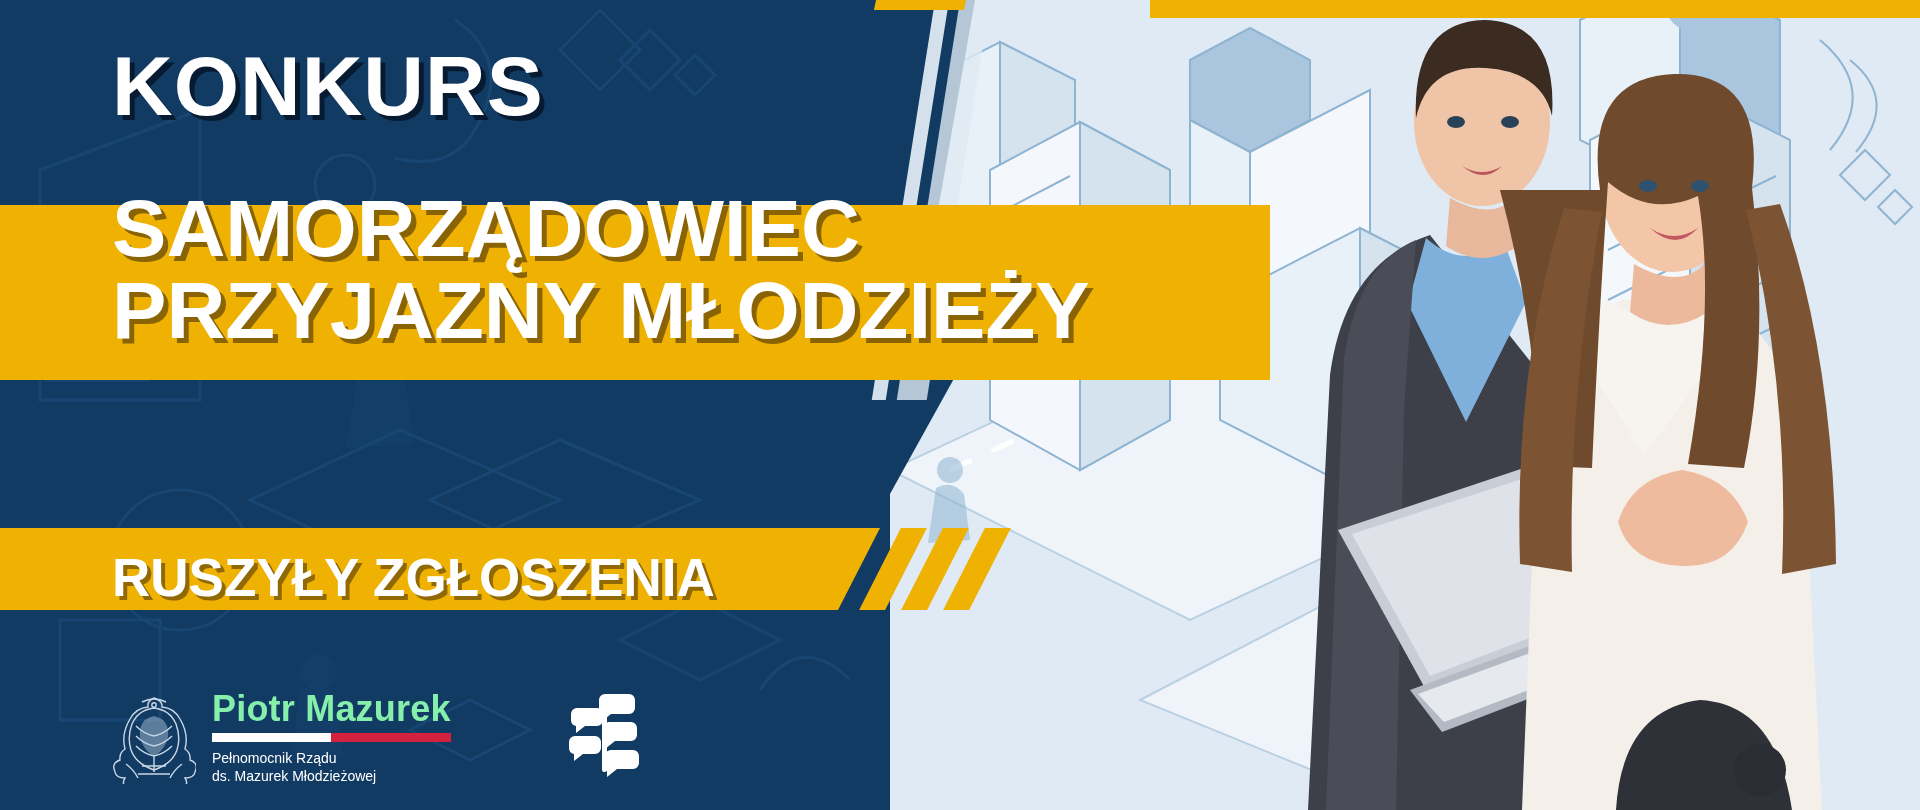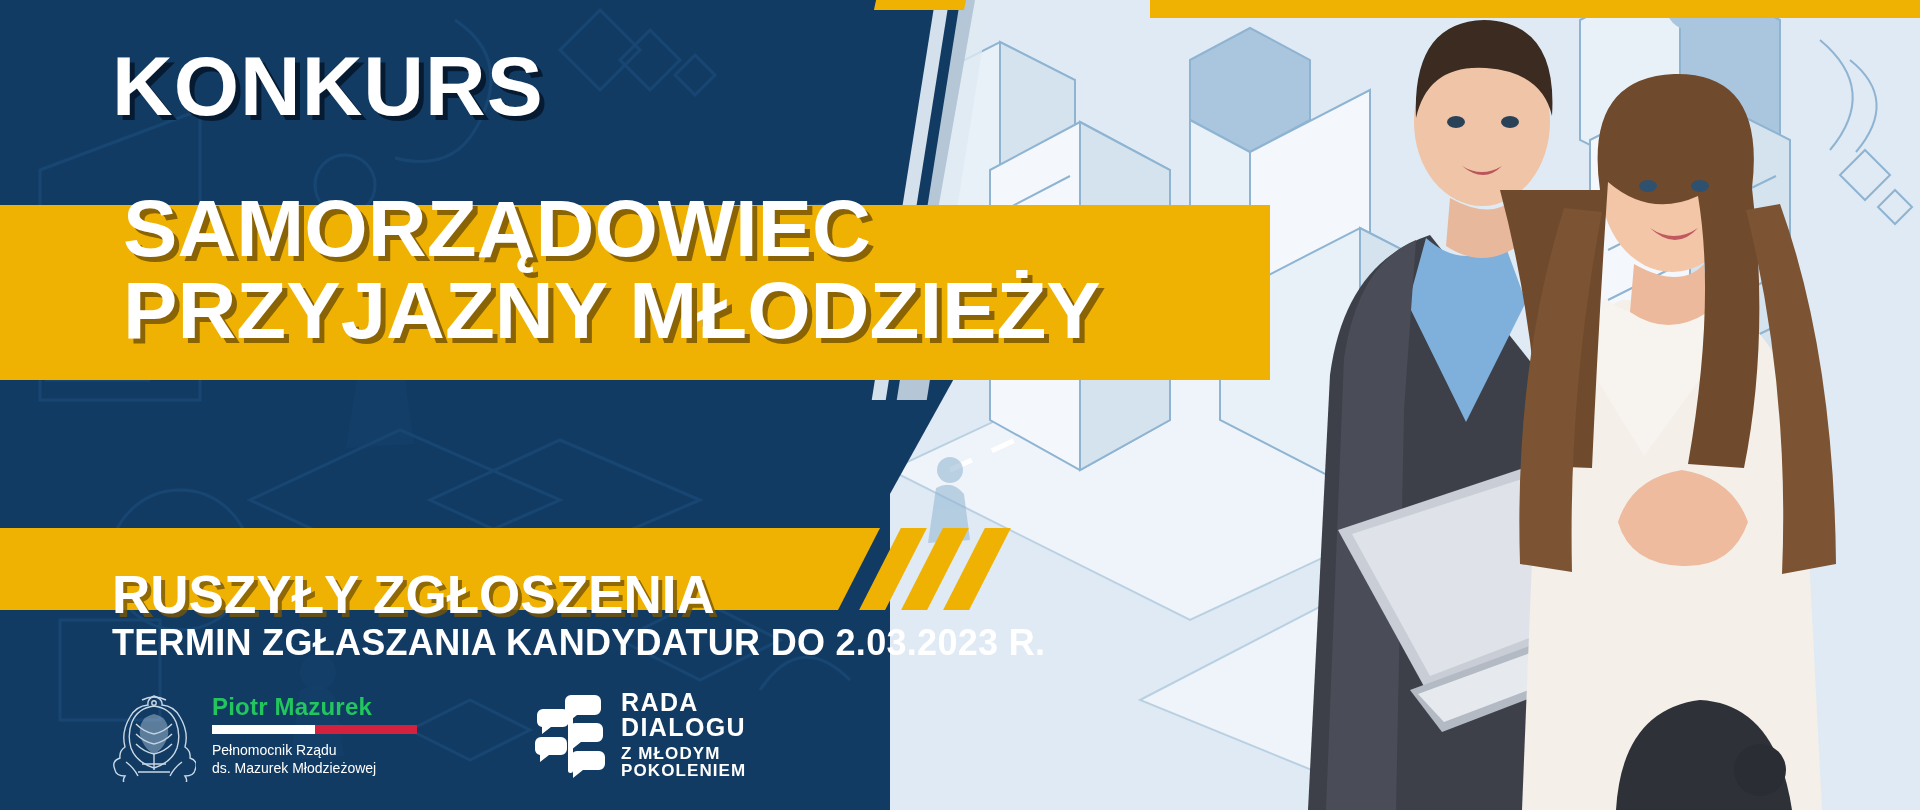--- a/index.html
+++ b/index.html
@@ -76,45 +76,45 @@
 
   
   .konkurs{
     position:absolute;left:112px;top:44px;
     font-size:84px;font-weight:bold;color:#ffffff;letter-spacing:1px;
     text-shadow:5px 5px 0 rgba(5,22,40,.85);
     line-height:1;
     text-align:right;
   }
   .title-wrap{
-    position:absolute;left:123px;top:188px;width:1120px;
+    position:absolute;left:112px;top:188px;width:1120px;
   }
   .title-line{
     font-size:80px;font-weight:bold;color:#ffffff;line-height:1.03;
     letter-spacing:0px;white-space:nowrap;
     text-shadow:5px 5px 0 rgba(120,85,5,.85);
     transform:scaleX(1.02);transform-origin:left center;
   }
   .subband-text{
-    position:absolute;left:112px;top:564px;
+    position:absolute;left:112px;top:547px;
     font-size:53px;font-weight:bold;color:#ffffff;letter-spacing:0px;
     text-shadow:4px 4px 0 rgba(120,85,5,.8);white-space:nowrap;
   }
   .deadline{
     position:absolute;left:112px;top:622px;
     font-size:36px;font-weight:bold;color:#ffffff;letter-spacing:.3px;
     white-space:nowrap;
   }
 
   
   .logos{position:absolute;left:112px;top:690px;display:flex;align-items:flex-start;gap:118px;}
   .logo-gov{display:flex;align-items:center;gap:16px;}
   .eagle{width:84px;height:92px;flex:none;}
   .gov-text{display:flex;flex-direction:column;}
-  .gov-name{font-size:24px;font-weight:bold;color:#22c55e;line-height:1.05;letter-spacing:.2px;}
+  .gov-name{font-size:36px;font-weight:bold;color:#86efac;line-height:1.05;letter-spacing:.2px;}
   .flagbar{margin:5px 0 7px 0;width:100%;min-width:205px;height:9px;display:flex;border:0;}
   .flagbar i{display:block;height:100%;flex:1;}
   .flag-white{background:#ffffff;}
   .flag-red{background:#d4213d;}
   .gov-sub{font-size:14px;color:#ffffff;line-height:1.32;font-weight:normal;}
 
   .logo-rada{display:flex;align-items:center;gap:14px;}
   .bubbles{width:72px;height:88px;flex:none;}
   .rada-text{display:flex;flex-direction:column;line-height:1.0;}
   .rada-big{font-size:25px;font-weight:bold;color:#ffffff;letter-spacing:1.4px;}
@@ -259,21 +259,20 @@
   <div class="slash s3"></div>
 
   <div class="konkurs">KONKURS</div>
 
   <div class="title-wrap">
     <div class="title-line">SAMORZĄDOWIEC</div>
     <div class="title-line">PRZYJAZNY MŁODZIEŻY</div>
   </div>
 
   <div class="subband-text">RUSZYŁY ZGŁOSZENIA</div>
-  <div class="deadline">TERMIN ZGŁASZANIA KANDYDATUR DO 2.03.2023 R.</div>
 
   <div class="logos">
 
     <div class="logo-gov">
       <svg class="eagle" viewBox="0 0 84 92">
         <g fill="none" stroke="#c9d8e6" stroke-width="1.4">
           <path d="M42 6 q-7 3 -6 9 q-12 1 -18 12 q-9 15 -5 30 q-6 4 -5 11 q-9 3 -5 12 q1 6 10 6 q-4 6 2 10 l56 0 q6 -4 2 -10 q9 0 10 -6 q4 -9 -5 -12 q1 -7 -5 -11 q4 -15 -5 -30 q-6 -11 -18 -12 q1 -6 -8 -9 z"></path>
           <path d="M42 16 q-16 2 -22 16 q-5 13 -1 26 q5 14 23 20 q18 -6 23 -20 q4 -13 -1 -26 q-6 -14 -22 -16 z"></path>
           <path d="M24 34 q8 8 18 10 M24 44 q8 8 18 10 M24 54 q8 8 18 10
                    M60 34 q-8 8 -18 10 M60 44 q-8 8 -18 10 M60 54 q-8 8 -18 10"></path>
@@ -299,22 +298,16 @@
       <svg class="bubbles" viewBox="0 0 72 88">
         <g fill="#ffffff">
           <path d="M36 4 h24 a6 6 0 0 1 6 6 v8 a6 6 0 0 1 -6 6 h-18 l-10 8 v-8 a6 6 0 0 1 -2 -6 v-8 a6 6 0 0 1 6 -6 z"></path>
           <path d="M8 18 h20 a6 6 0 0 1 6 6 v6 a6 6 0 0 1 -6 6 h-12 l-9 7 v-7 a6 6 0 0 1 -5 -6 v-6 a6 6 0 0 1 6 -6 z"></path>
           <path d="M40 32 h22 a6 6 0 0 1 6 6 v7 a6 6 0 0 1 -6 6 h-16 l-10 8 v-8 a6 6 0 0 1 -2 -6 v-7 a6 6 0 0 1 6 -6 z"></path>
           <path d="M6 46 h20 a6 6 0 0 1 6 6 v6 a6 6 0 0 1 -6 6 h-12 l-9 7 v-7 a6 6 0 0 1 -5 -6 v-6 a6 6 0 0 1 6 -6 z"></path>
           <path d="M42 60 h22 a6 6 0 0 1 6 6 v7 a6 6 0 0 1 -6 6 h-16 l-10 8 v-8 a6 6 0 0 1 -2 -6 v-7 a6 6 0 0 1 6 -6 z"></path>
           <rect x="33" y="10" width="5" height="72" rx="2.5"></rect>
         </g>
       </svg>
-      <div class="rada-text">
-        <div class="rada-big">RADA</div>
-        <div class="rada-big">DIALOGU</div>
-        <div class="rada-small">Z MŁODYM</div>
-        <div class="rada-small2">POKOLENIEM</div>
-      </div>
     </div>
 
   </div>
 </div>
 
 </body></html>

